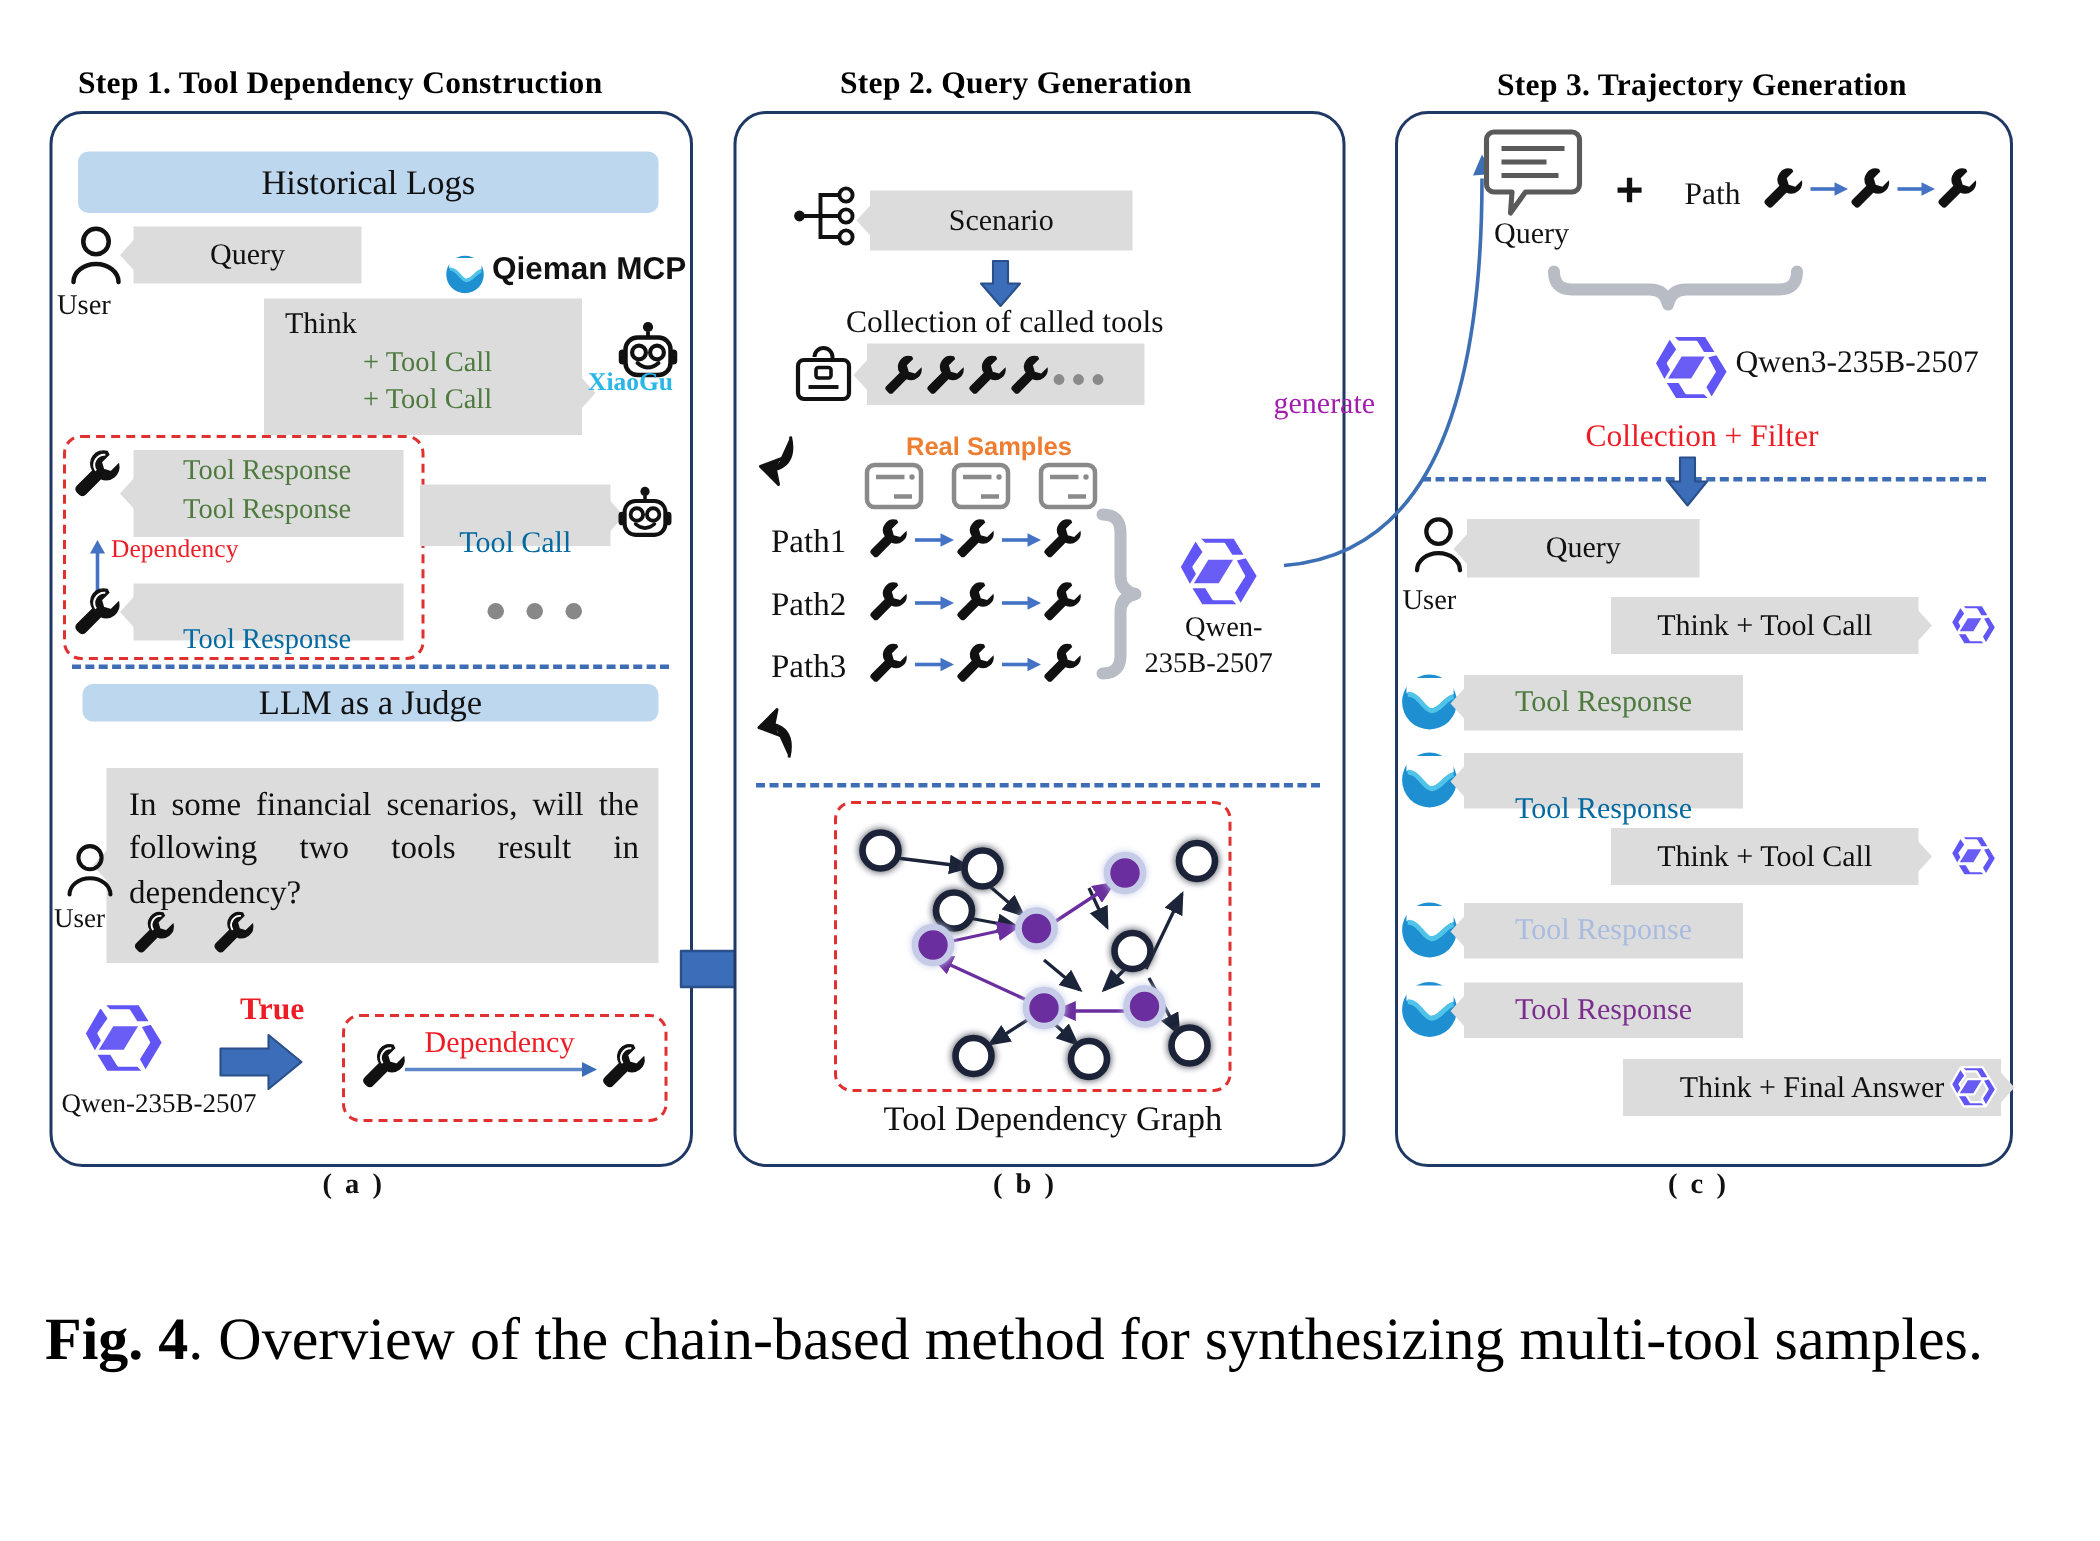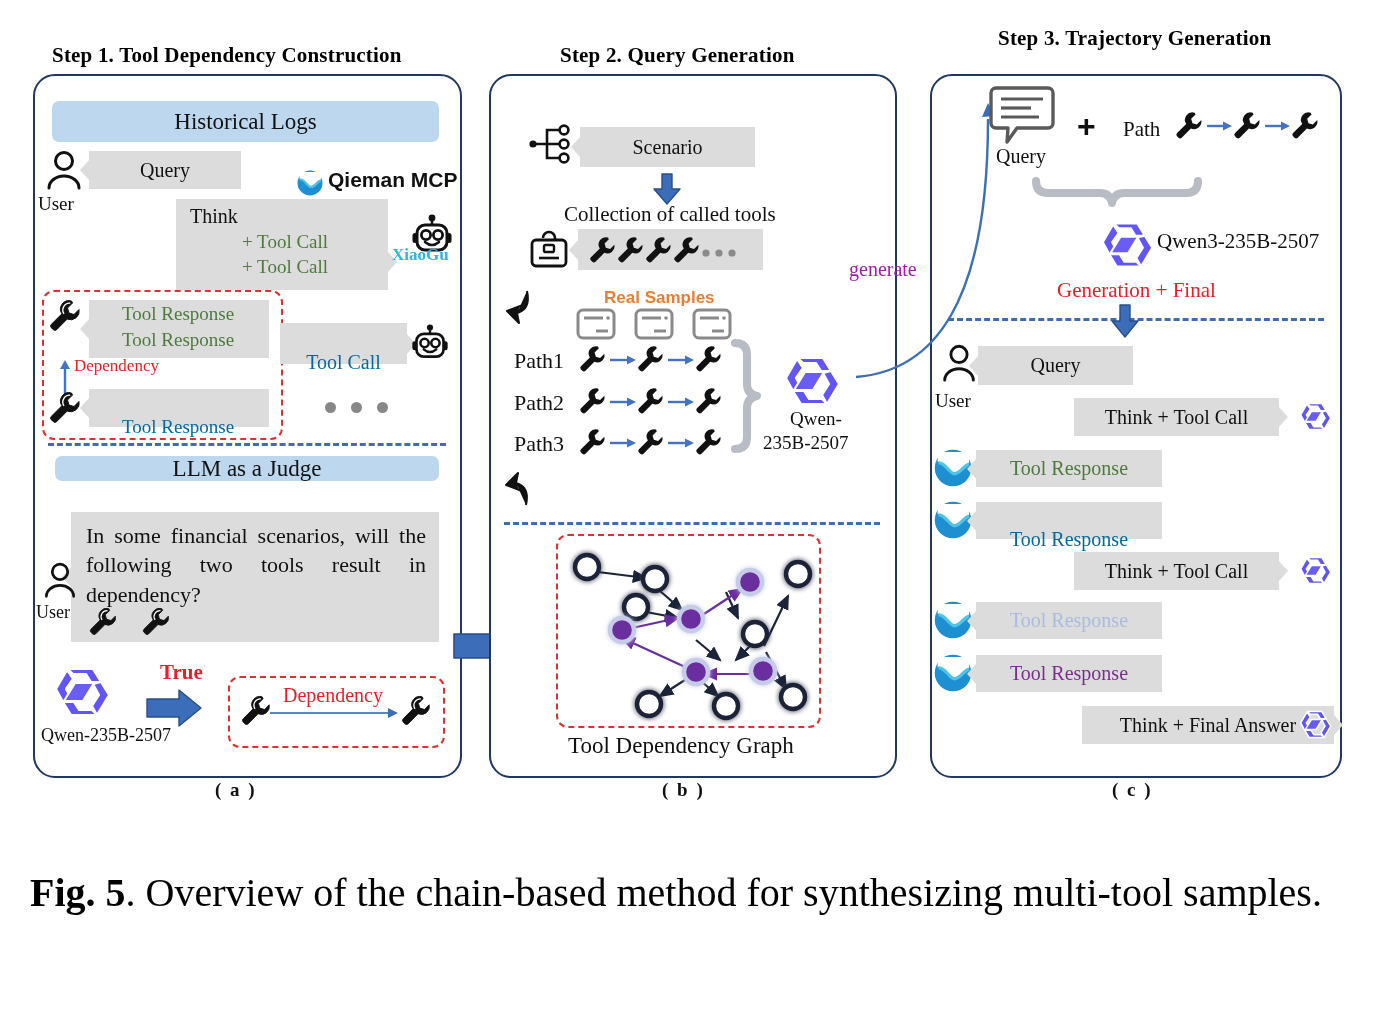--- a/index.html
+++ b/index.html
@@ -64,21 +64,21 @@
   .dots{position:absolute;display:flex;gap:15px;align-items:center;}
   .dots i{display:block;width:11px;height:11px;border-radius:50%;background:#888;}
 </style>
 </head>
 <body>
 
 <div class="fig">
 
 <div class="step-title" style="left:52px;top:43px;">Step 1. Tool Dependency Construction</div>
 <div class="step-title" style="left:560px;top:43px;">Step 2. Query Generation</div>
-<div class="step-title" style="left:998px;top:26px;">Step 3. Trajectory Generation</div>
+<div class="step-title" style="left:998px;top:44px;">Step 3. Trajectory Generation</div>
 
 <div class="panel" style="left:33px;top:74px;width:425px;height:700px;"></div>
 <div class="panel-letter" style="left:215px;top:779px;">( a )</div>
 
 <div class="bluebar" style="left:52px;top:101px;width:387px;height:41px;">Historical Logs</div>
 
 <div class="icon" style="left:42px;top:148px;">
   <svg width="44" height="44" viewBox="0 0 44 44">
     <circle cx="22" cy="13" r="8.5" fill="none" stroke="#111" stroke-width="3"></circle>
     <path d="M7 40 a15 12 0 0 1 30 0" fill="none" stroke="#111" stroke-width="3" stroke-linecap="round"></path>
@@ -486,21 +486,21 @@
     <g fill="#6B2E9E" stroke="#C6CCE8" stroke-width="4.4" filter="url(#glow)">
       <circle cx="194" cy="48" r="12"></circle>
       <circle cx="135" cy="85" r="12"></circle>
       <circle cx="66" cy="96" r="12"></circle>
       <circle cx="140" cy="138" r="12"></circle>
       <circle cx="207" cy="137" r="12"></circle>
     </g>
   </svg>
 </div>
 
-<div class="lbl" style="left:568px;top:733px;font-size:23px;">Tool Dependency Graph</div>
+<div class="lbl" style="left:589px;top:733px;font-size:23px;">Tool Dependency Graph</div>
 
 <div class="panel" style="left:930px;top:74px;width:408px;height:700px;"></div>
 <div class="panel-letter" style="left:1112px;top:779px;">( c )</div>
 
 <div class="icon" style="left:838px;top:95px;">
   <svg width="190" height="300" viewBox="0 0 190 300">
     <path d="M18 282 C95 276 150 210 150 24" fill="none" stroke="#3D6FB4" stroke-width="2.4" transform="translate(0,0)"></path>
     <path d="M150 8 L144 22 L157 21 Z" fill="#3D6FB4"></path>
   </svg>
 </div>
@@ -551,21 +551,21 @@
       <path d="M15 6 L40 6 L48 19 L38 19 L33 11 L20 11 Z"></path>
       <path d="M48 19 L56 32 L44 52 L39 43 L46 32 L40 21 Z"></path>
       <path d="M44 52 L18 52 L10 39 L21 39 L26 47 L39 47 Z"></path>
       <path d="M10 39 L3 26 L14 7 L20 16 L13 26 L19 37 Z"></path>
       <path d="M22 20 L41 20 L30 38 L11 38 Z" opacity="0.95"></path>
     </g>
   </svg>
 </div>
 <div class="lbl" style="left:1157px;top:229px;font-size:21px;">Qwen3-235B-2507</div>
 
-<div class="lbl red" style="left:1057px;top:278px;font-size:21px;">Generation + Final</div>
+<div class="lbl red" style="left:1057px;top:278px;font-size:21px;">Collection + Filter</div>
 
 <div class="hdash" style="left:948px;top:318px;width:376px;"></div>
 <div class="icon" style="left:1110px;top:303px;">
   <svg width="30" height="36" viewBox="0 0 30 36">
     <path d="M10 2 L20 2 L20 18 L28 18 L15 34 L2 18 L10 18 Z" fill="#3C6DB8" stroke="#2A4F8A" stroke-width="1.4" stroke-linejoin="round"></path>
   </svg>
 </div>
 
 <div class="icon" style="left:938px;top:342px;">
   <svg width="42" height="42" viewBox="0 0 44 44">
@@ -654,16 +654,16 @@
       <path d="M15 6 L40 6 L48 19 L38 19 L33 11 L20 11 Z"></path>
       <path d="M48 19 L56 32 L44 52 L39 43 L46 32 L40 21 Z"></path>
       <path d="M44 52 L18 52 L10 39 L21 39 L26 47 L39 47 Z"></path>
       <path d="M10 39 L3 26 L14 7 L20 16 L13 26 L19 37 Z"></path>
       <path d="M22 20 L41 20 L30 38 L11 38 Z" opacity="0.95"></path>
     </g>
   </svg>
 </div>
 
 <div class="caption">
-  <b>Fig. 5</b><span>. Overview of the chain-based method for synthesizing multi-tool samples.</span>
+  <b>Fig. 4</b><span>. Overview of the chain-based method for synthesizing multi-tool samples.</span>
 </div>
 
 </div>
 
 </body></html>

